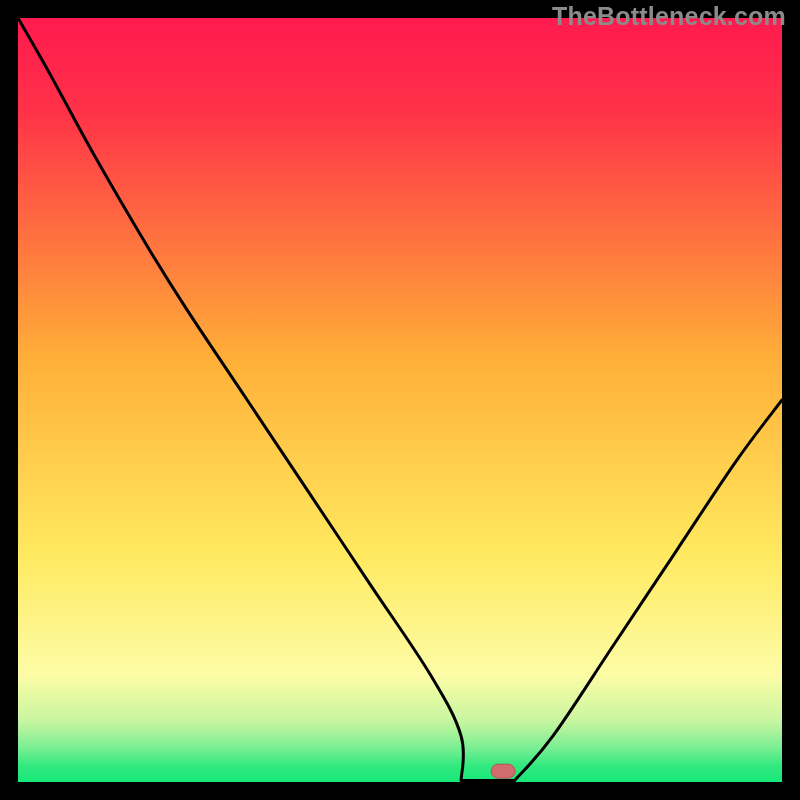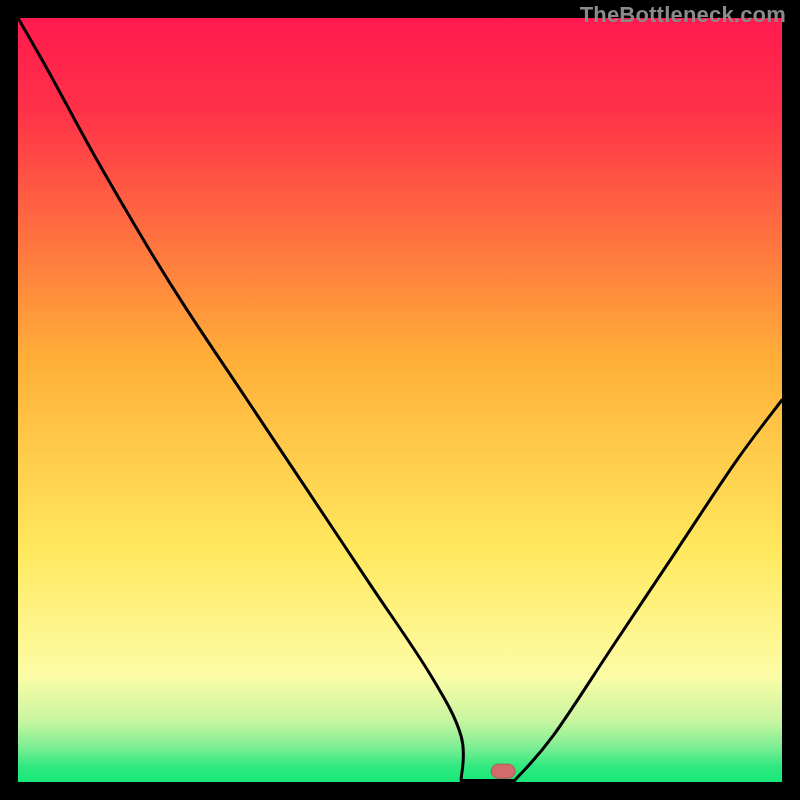--- a/index.html
+++ b/index.html
@@ -22,21 +22,21 @@
     top: 18px;
     width: 764px;
     height: 764px;
     overflow: hidden;
   }
   .watermark {
     position: absolute;
     top: 2px;
     right: 14px;
     font-family: Arial, Helvetica, sans-serif;
-    font-size: 22px;
+    font-size: 25px;
     font-weight: 600;
     color: #8b8b8b;
     letter-spacing: 0.2px;
     user-select: none;
   }
 </style>
 </head>
 <body>
 
 <div class="frame">

